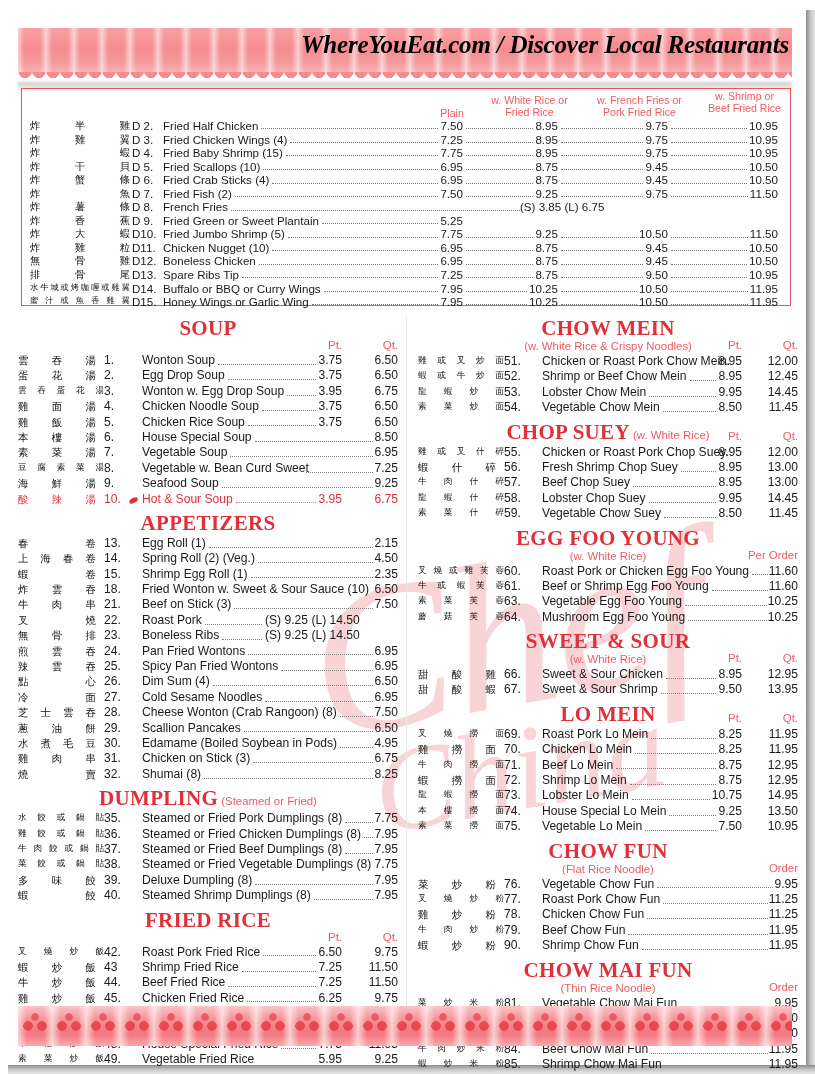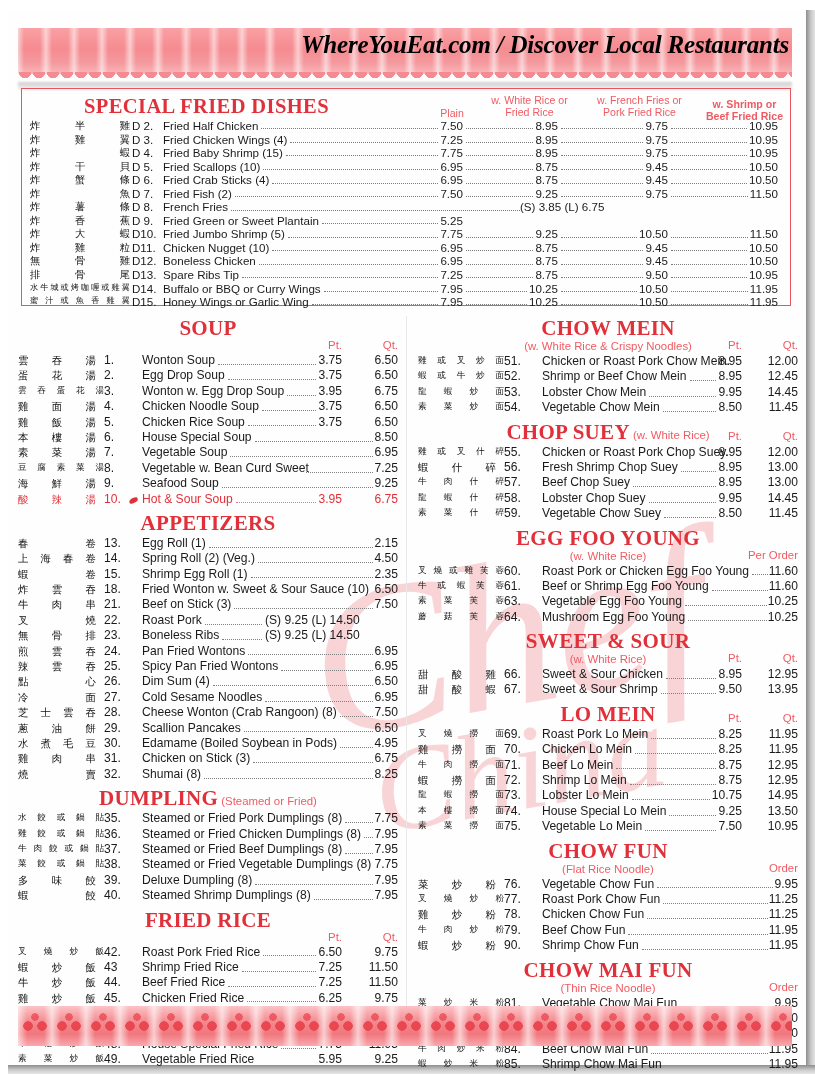--- a/index.html
+++ b/index.html
@@ -130,21 +130,21 @@
     position: absolute;
     text-align: center;
     color: #ef5b63;
     font-size: 10.6px;
     line-height: 11.5px;
     font-family: "Liberation Sans", sans-serif;
   }
   #sp-h-plain { left: 405px; top: 19px; width: 50px; }
   #sp-h-white { left: 455px; top: 6px; width: 105px; }
   #sp-h-fries { left: 560px; top: 6px; width: 115px; }
-  #sp-h-shrimp{ left: 675px; top: 10px; width: 95px; font-weight: bold; }
+  #sp-h-shrimp{ left: 675px; top: 2px; width: 95px; }
 
   .sp-rows {
     position: absolute; left: 0; top: 30px; width: 100%;
   }
   .sp-row {
     position: relative;
     height: 13.55px;
     font-size: 11.6px;
     color: #1a1a1a;
     white-space: nowrap;
@@ -290,21 +290,20 @@
     <span class="w2">China</span>
   </div>
 
   <div class="band" id="band-top">
     <div class="band-scallop"></div>
     <div class="band-shadowline"></div>
   </div>
   <div class="site-title">WhereYouEat.com / Discover Local Restaurants</div>
 
   <div id="special-box">
-    <div class="sp-title">SPECIAL FRIED DISHES</div>
     <div class="sp-colhead" id="sp-h-plain">Plain</div>
     <div class="sp-colhead" id="sp-h-white">
       <div>w. White Rice or</div>
         <div>Fried Rice</div>
     </div>
     <div class="sp-colhead" id="sp-h-fries">
       <div>w. French Fries or</div>
         <div>Pork Fried Rice</div>
     </div>
     <div class="sp-colhead" id="sp-h-shrimp">

